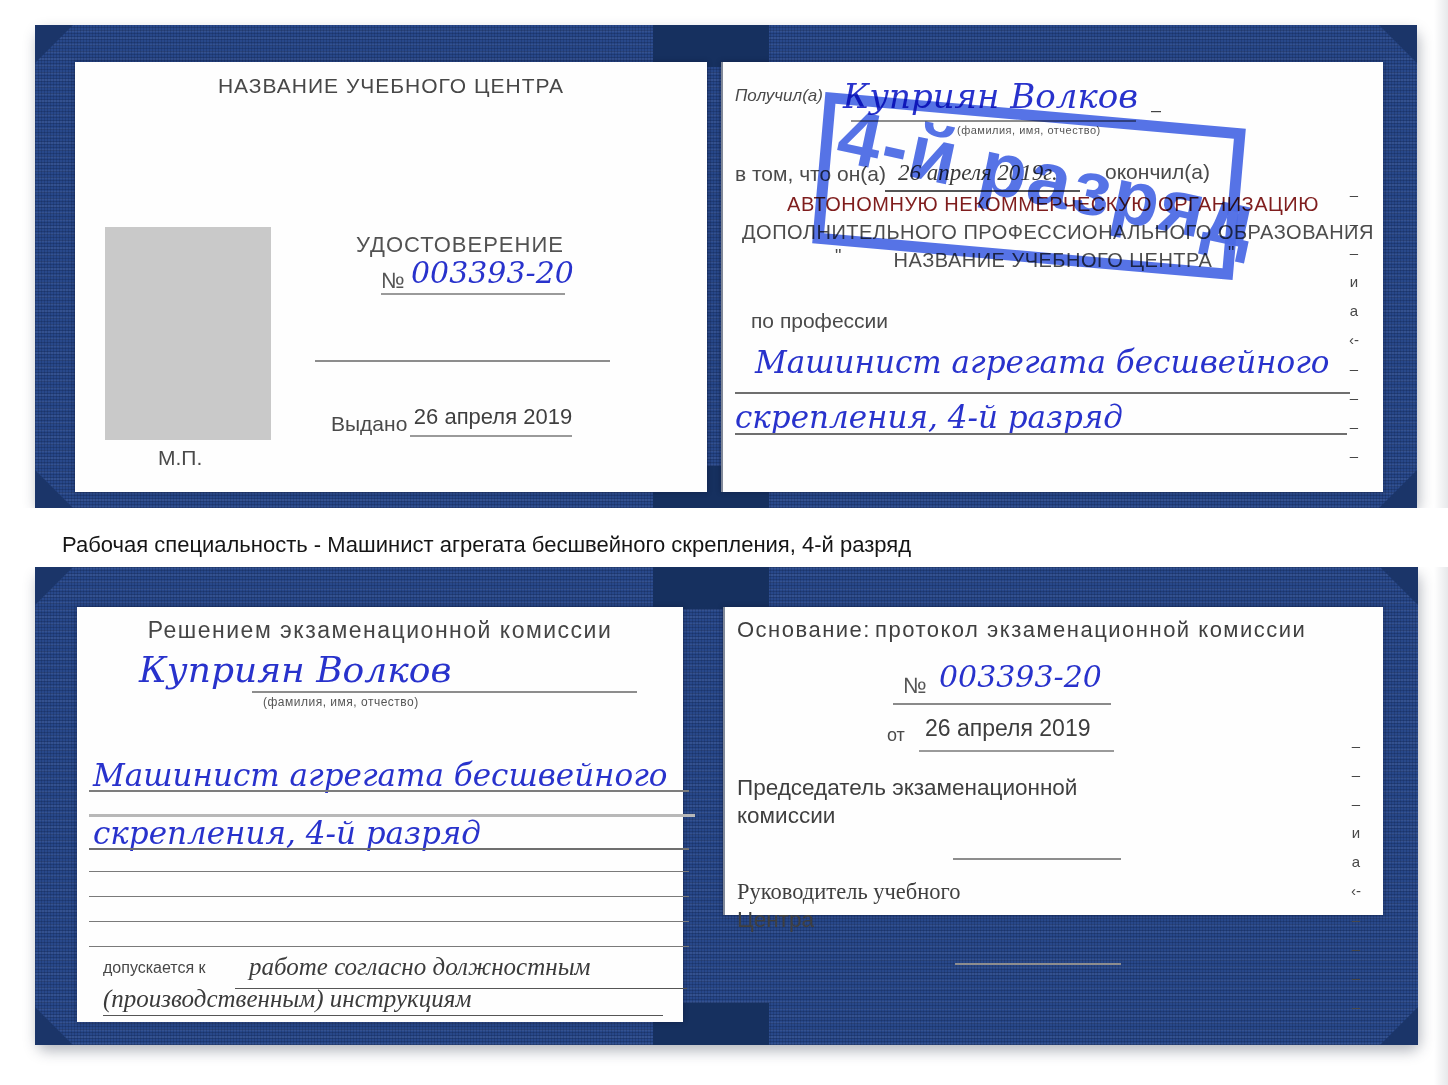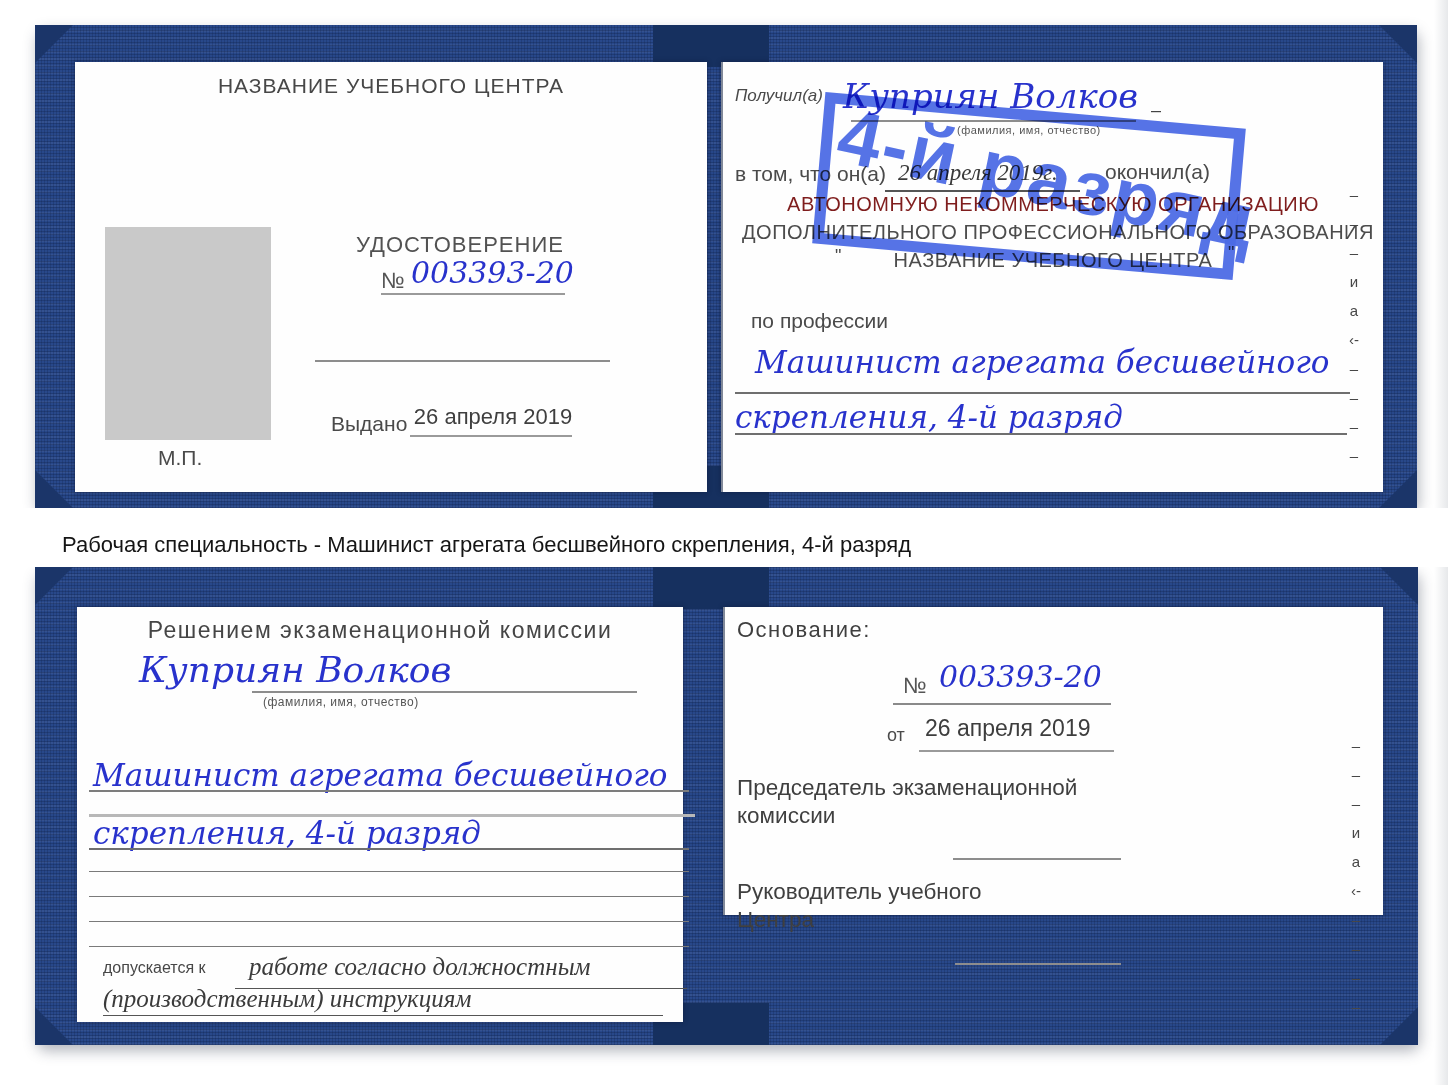--- a/index.html
+++ b/index.html
@@ -135,30 +135,31 @@
       <div class="ln" style="left:12px;top:339px;width:600px;border-bottom-width:1.5px;border-color:#7a7a7a;"></div>
       <div class="t sans" style="left:26px;top:352px;font-size:16px;color:#474747;">допускается к</div>
       <div class="t serifit" style="left:172px;top:346px;font-size:25px;color:#3b3b3b;">работе согласно должностным</div>
       <div class="ln" style="left:158px;top:381px;width:452px;border-bottom-width:1.5px;border-color:#555;"></div>
       <div class="t serifit" style="left:26px;top:378px;font-size:25px;color:#3b3b3b;">(производственным) инструкциям</div>
       <div class="ln" style="left:26px;top:408px;width:560px;border-bottom-width:1.5px;border-color:#555;"></div>
     </div>
 
     <div class="page page-r" style="left:688px;top:40px;width:658px;height:308px;">
       <div class="t sans" style="left:12px;top:10px;font-size:22px;letter-spacing:1.5px;color:#3f3f3f;">Основание:</div>
+      <div class="t sans" style="left:150px;top:10px;font-size:22px;letter-spacing:1.5px;color:#3f3f3f;">протокол экзаменационной комиссии</div>
       <div class="t sans" style="left:178px;top:66px;font-size:22px;color:#555;">№</div>
       <div class="t hw" style="left:214px;top:52px;font-size:30px;">003393-20</div>
       <div class="ln" style="left:168px;top:96px;width:218px;border-color:#8a8a8a;"></div>
       <div class="t sans" style="left:162px;top:118px;font-size:18px;">от</div>
       <div class="t sans" style="left:200px;top:108px;font-size:23px;color:#3d3d3d;">26 апреля 2019</div>
       <div class="ln" style="left:194px;top:143px;width:195px;border-color:#9a9a9a;"></div>
       <div class="t sans" style="left:12px;top:168px;font-size:22.5px;color:#3f3f3f;">Председатель экзаменационной</div>
       <div class="t sans" style="left:12px;top:196px;font-size:22.5px;color:#3f3f3f;">комиссии</div>
       <div class="ln" style="left:228px;top:251px;width:168px;border-color:#8d8d8d;"></div>
-      <div class="t sans" style="left:12px;top:272px;font-size:22.5px;color:#3f3f3f;">Руководитель учебного</div>
+      <div class="t sans" style="left:12px;top:272px;font-size:22.5px;color:#3f3f3f;font-family:Liberation Serif, serif;">Руководитель учебного</div>
       <div class="t sans" style="left:12px;top:300px;font-size:22.5px;color:#3f3f3f;">Центра</div>
       <div class="ln" style="left:230px;top:356px;width:166px;border-color:#8d8d8d;"></div>
 
       <div class="marks" style="left:616px;top:124px;width:30px;">
         <span>–</span>
         <span>–</span>
         <span>–</span>
         <span>и</span>
         <span>а</span>
         <span>‹-</span>

